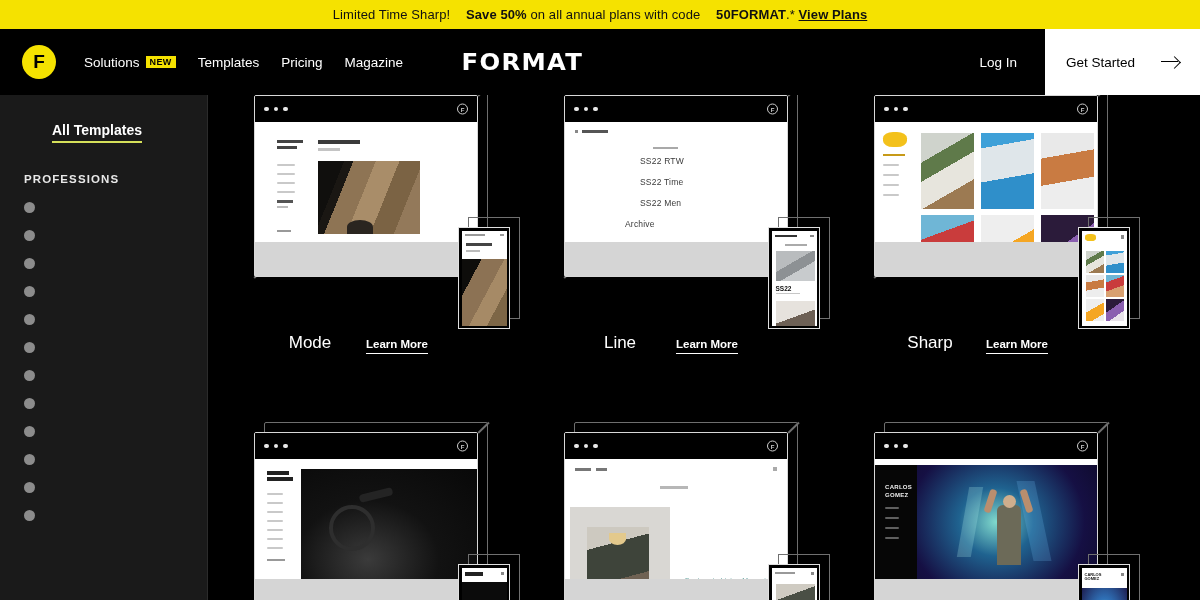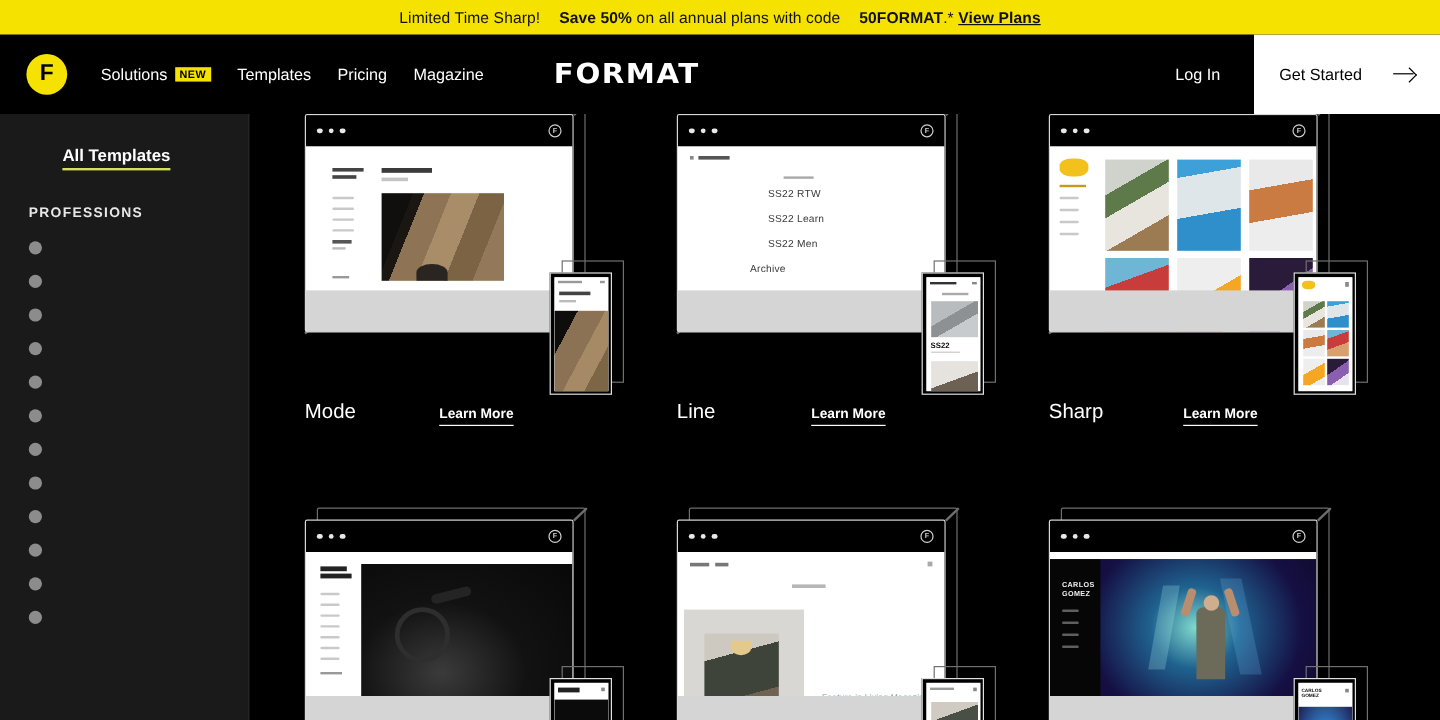--- a/index.html
+++ b/index.html
@@ -156,21 +156,21 @@
 
   
   .ln { background: #c9c9c9; height: 2px; border-radius: 1px; }
   .ln.dk { background: #5e5e5e; }
   .menu-item { color: #3a3a3a; font-size: 7.5px; }
 
   
   .card-foot {
     display: flex; align-items: baseline; gap: 0; margin-top: 16px;
   }
-  .tpl-name { color: #fff; font-size: 17px; width: 112px; }
+  .tpl-name { color: #fff; font-size: 17px; width: 112px; text-align: center; }
   .learn-more {
     color: #fff; font-size: 11.5px; font-weight: 600;
     border-bottom: 1.6px solid #fff; padding-bottom: 3px; cursor: pointer;
   }
 
   
   .ph { background-size: cover; background-position: center; }
 </style>
 </head>
 <body>
@@ -343,21 +343,21 @@
                   <i></i>
                 </span>
                 <span class="chrome-badge">F</span>
               </div>
               <div class="screen">
                 <div style="position:absolute;inset:0;background:#fff">
                   <div style="position:absolute;left:10px;top:8px;width:3px;height:3px;background:#888"></div>
                   <div style="position:absolute;left:17px;top:8px;width:26px;height:2.5px;background:#555"></div>
                   <div style="position:absolute;left:88px;top:25px;width:25px;height:2px;background:#a9a9a9"></div>
                   <div class="menu-item" style="position:absolute;left:75px;top:34px;font-size:8.5px;color:#3a3a3a;letter-spacing:.2px">SS22 RTW</div>
-                  <div class="menu-item" style="position:absolute;left:75px;top:55px;font-size:8.5px;color:#3a3a3a;letter-spacing:.2px">SS22 Learn</div>
+                  <div class="menu-item" style="position:absolute;left:75px;top:55px;font-size:8.5px;color:#3a3a3a;letter-spacing:.2px">SS22 Time</div>
                   <div class="menu-item" style="position:absolute;left:75px;top:76px;font-size:8.5px;color:#3a3a3a;letter-spacing:.2px">SS22 Men</div>
                   <div class="menu-item" style="position:absolute;left:60px;top:97px;font-size:8.5px;color:#3a3a3a;letter-spacing:.2px">Archive</div>
                   <div class="ln" style="position:absolute;left:12px;top:122px;width:10px"></div>
                   <div class="ln" style="position:absolute;left:12px;top:127px;width:10px"></div>
                   <div class="ln" style="position:absolute;left:12px;top:132px;width:10px"></div>
                 </div>
                 <div class="screen-footer"></div>
               </div>
             </div>
             <div class="phone-depth"></div>

